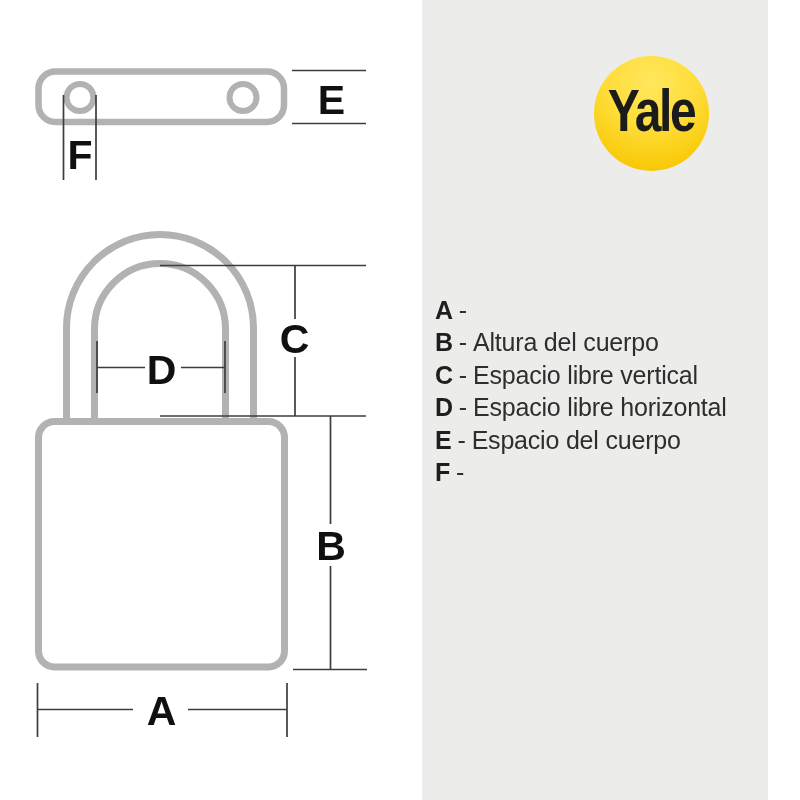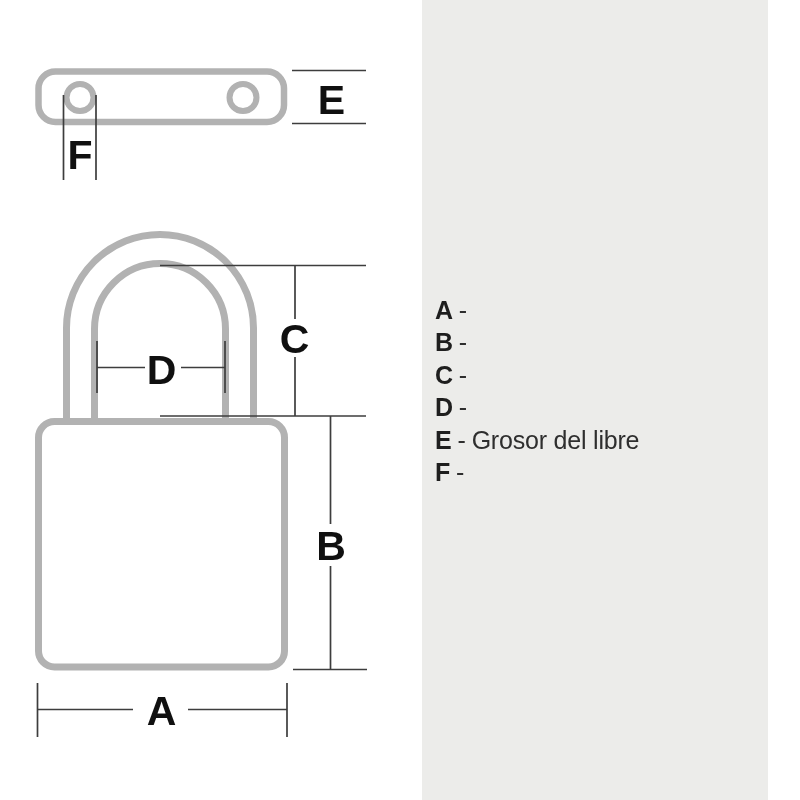--- a/index.html
+++ b/index.html
@@ -85,42 +85,48 @@
     </g>
 
     <text class="dim-letter" x="331.5" y="113.5" text-anchor="middle">E</text>
     <text class="dim-letter" x="80" y="169" text-anchor="middle">F</text>
     <text class="dim-letter" x="294.5" y="352.5" text-anchor="middle">C</text>
     <text class="dim-letter" x="161.5" y="383.5" text-anchor="middle">D</text>
     <text class="dim-letter" x="331" y="559.5" text-anchor="middle">B</text>
     <text class="dim-letter" x="161.5" y="724.5" text-anchor="middle">A</text>
   </svg>
 
+  <div class="yale-logo">
+    <span class="yale-text">Yale</span>
+  </div>
 
   <div class="legend">
     <div class="legend-row">
       <span class="lg-letter">A</span>
       <span class="lg-sep">-</span>
     </div>
     <div class="legend-row">
       <span class="lg-letter">B</span>
       <span class="lg-sep">-</span>
+      <span class="lg-label">Altura del cuerpo</span>
     </div>
     <div class="legend-row">
       <span class="lg-letter">C</span>
       <span class="lg-sep">-</span>
+      <span class="lg-label">Espacio libre vertical</span>
     </div>
     <div class="legend-row">
       <span class="lg-letter">D</span>
       <span class="lg-sep">-</span>
+      <span class="lg-label">Espacio libre horizontal</span>
     </div>
     <div class="legend-row">
       <span class="lg-letter">E</span>
       <span class="lg-sep">-</span>
-      <span class="lg-label">Grosor del libre</span>
+      <span class="lg-label">Espacio del cuerpo</span>
     </div>
     <div class="legend-row">
       <span class="lg-letter">F</span>
       <span class="lg-sep">-</span>
     </div>
   </div>
 
 </div>
 
 </body></html>

